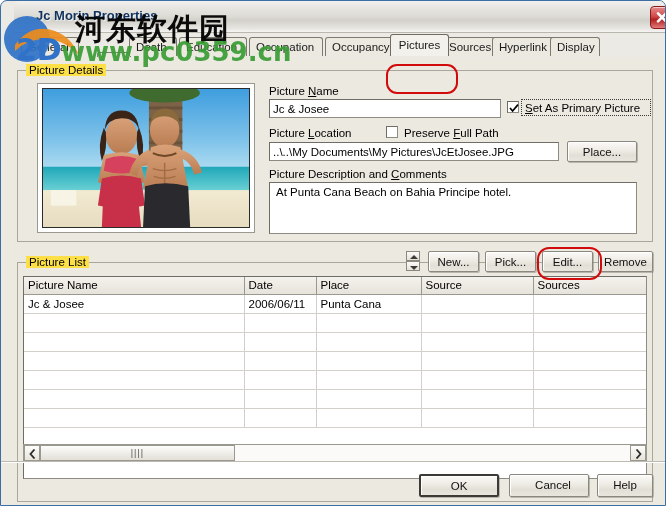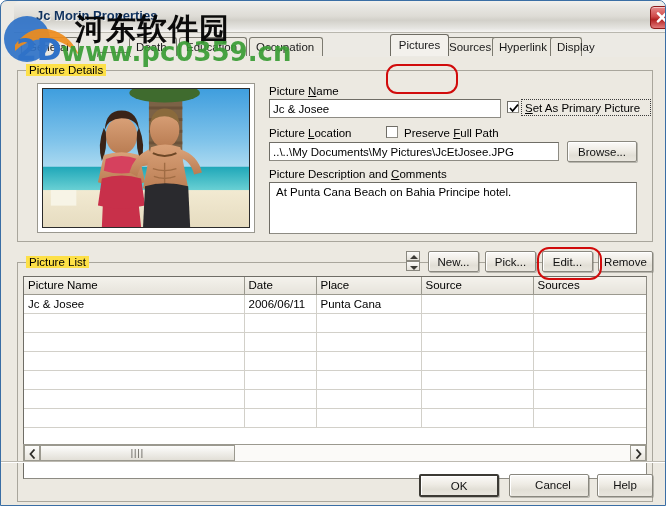--- a/index.html
+++ b/index.html
@@ -345,28 +345,29 @@
       </span>
     </div>
   </div>
 
   <div class="tabstrip">
     <div class="tab" style="left:20px;width:58px;"><span>General</span></div>
     <div class="tab" style="left:96px;width:34px;margin-top:15px;"><span>Birth</span></div>
     <div class="tab" style="left:128px;width:48px;"><span>Death</span></div>
     <div class="tab" style="left:178px;width:68px;"><span>Education</span></div>
     <div class="tab" style="left:248px;width:74px;"><span>Occupation</span></div>
+    <div class="tab" style="left:324px;width:72px;"><span>Occupancy</span></div>
     <div class="tab" style="left:398px;width:56px;"><span>Contact</span></div>
 
     <div class="tab selected" style="left:389px;width:59px;">
         <span style="display:block;text-align:center;">Pictures</span>
       </div>
     <div class="tab" style="left:441px;width:54px;"><span>Sources</span></div>
     <div class="tab" style="left:491px;width:62px;"><span>Hyperlink</span></div>
-    <div class="tab" style="left:549px;width:32px;"><span>Display</span></div>
+    <div class="tab" style="left:549px;width:50px;"><span>Display</span></div>
     <div class="tab-highlight" style="left:385px;top:31px;width:68px;height:26px;"></div>
   </div>
 
   <div class="panel">
 
     <div class="group" style="left:16px;top:13px;width:636px;height:172px;">
       <span class="group-label">Picture Details</span>
     </div>
 
     <div class="picframe" style="left:36px;top:26px;width:218px;height:150px;">
@@ -445,21 +446,21 @@
         </svg>
       </span>
     </div>
     <div class="label" style="left:524px;top:45px;"><u>S</u>et As Primary Picture</div>
     <div class="focusrect" style="left:520px;top:42px;width:130px;height:17px;"></div>
 
     <div class="label" style="left:268px;top:70px;">Picture <u>L</u>ocation</div>
     <div class="chk" style="left:385px;top:69px;"></div>
     <div class="label" style="left:403px;top:70px;">Preserve <u>F</u>ull Path</div>
     <div class="textbox" style="left:268px;top:85px;width:290px;height:19px;">..\..\My Documents\My Pictures\JcEtJosee.JPG</div>
-    <div class="btn" style="left:566px;top:84px;width:70px;height:21px;line-height:20px;">Browse...</div>
+    <div class="btn" style="left:566px;top:84px;width:70px;height:21px;line-height:20px;">Place...</div>
 
     <div class="label" style="left:268px;top:111px;">Picture Description and <u>C</u>omments</div>
     <div class="textbox textarea" style="left:268px;top:125px;width:368px;height:52px;">At Punta Cana Beach on Bahia Principe hotel.</div>
 
     <div class="group" style="left:16px;top:205px;width:636px;height:240px;">
       <span class="group-label">Picture List</span>
     </div>
 
     <div class="spinner" style="left:405px;top:194px;">
       <div class="up">

